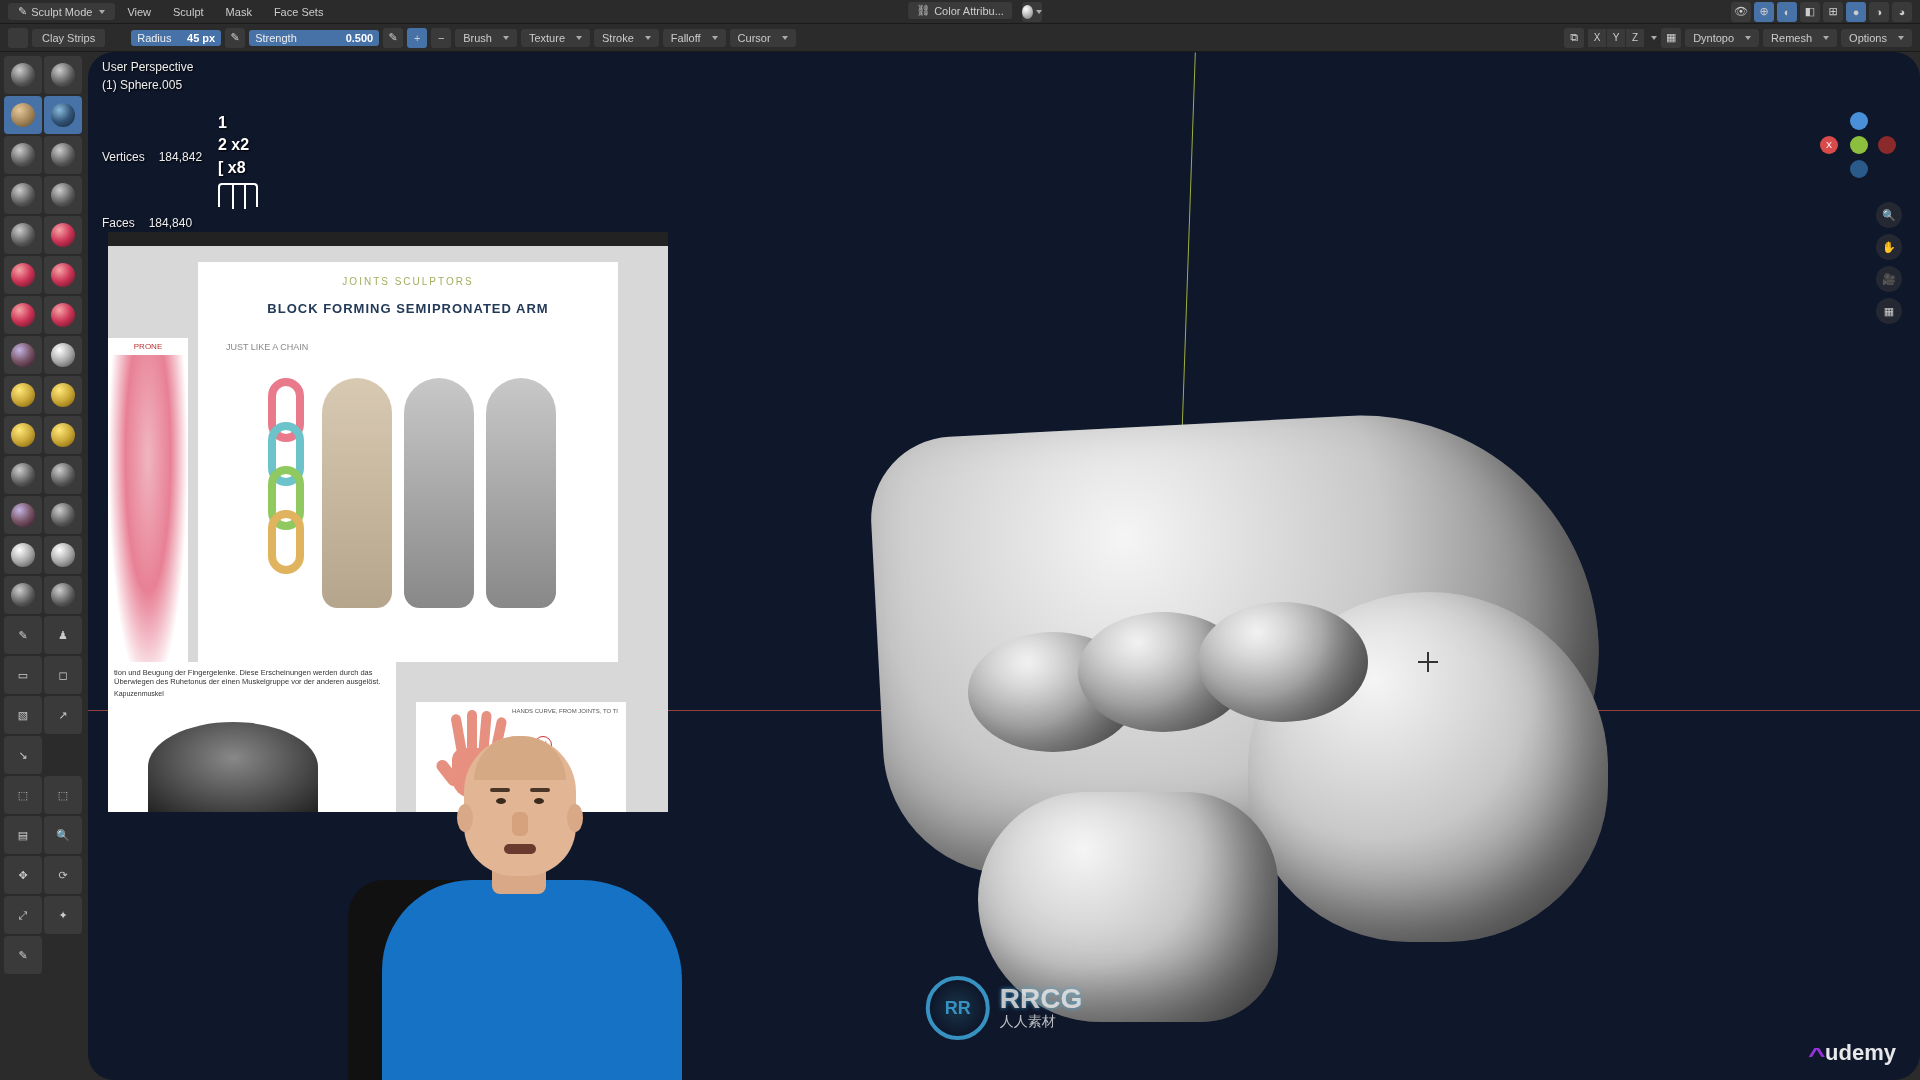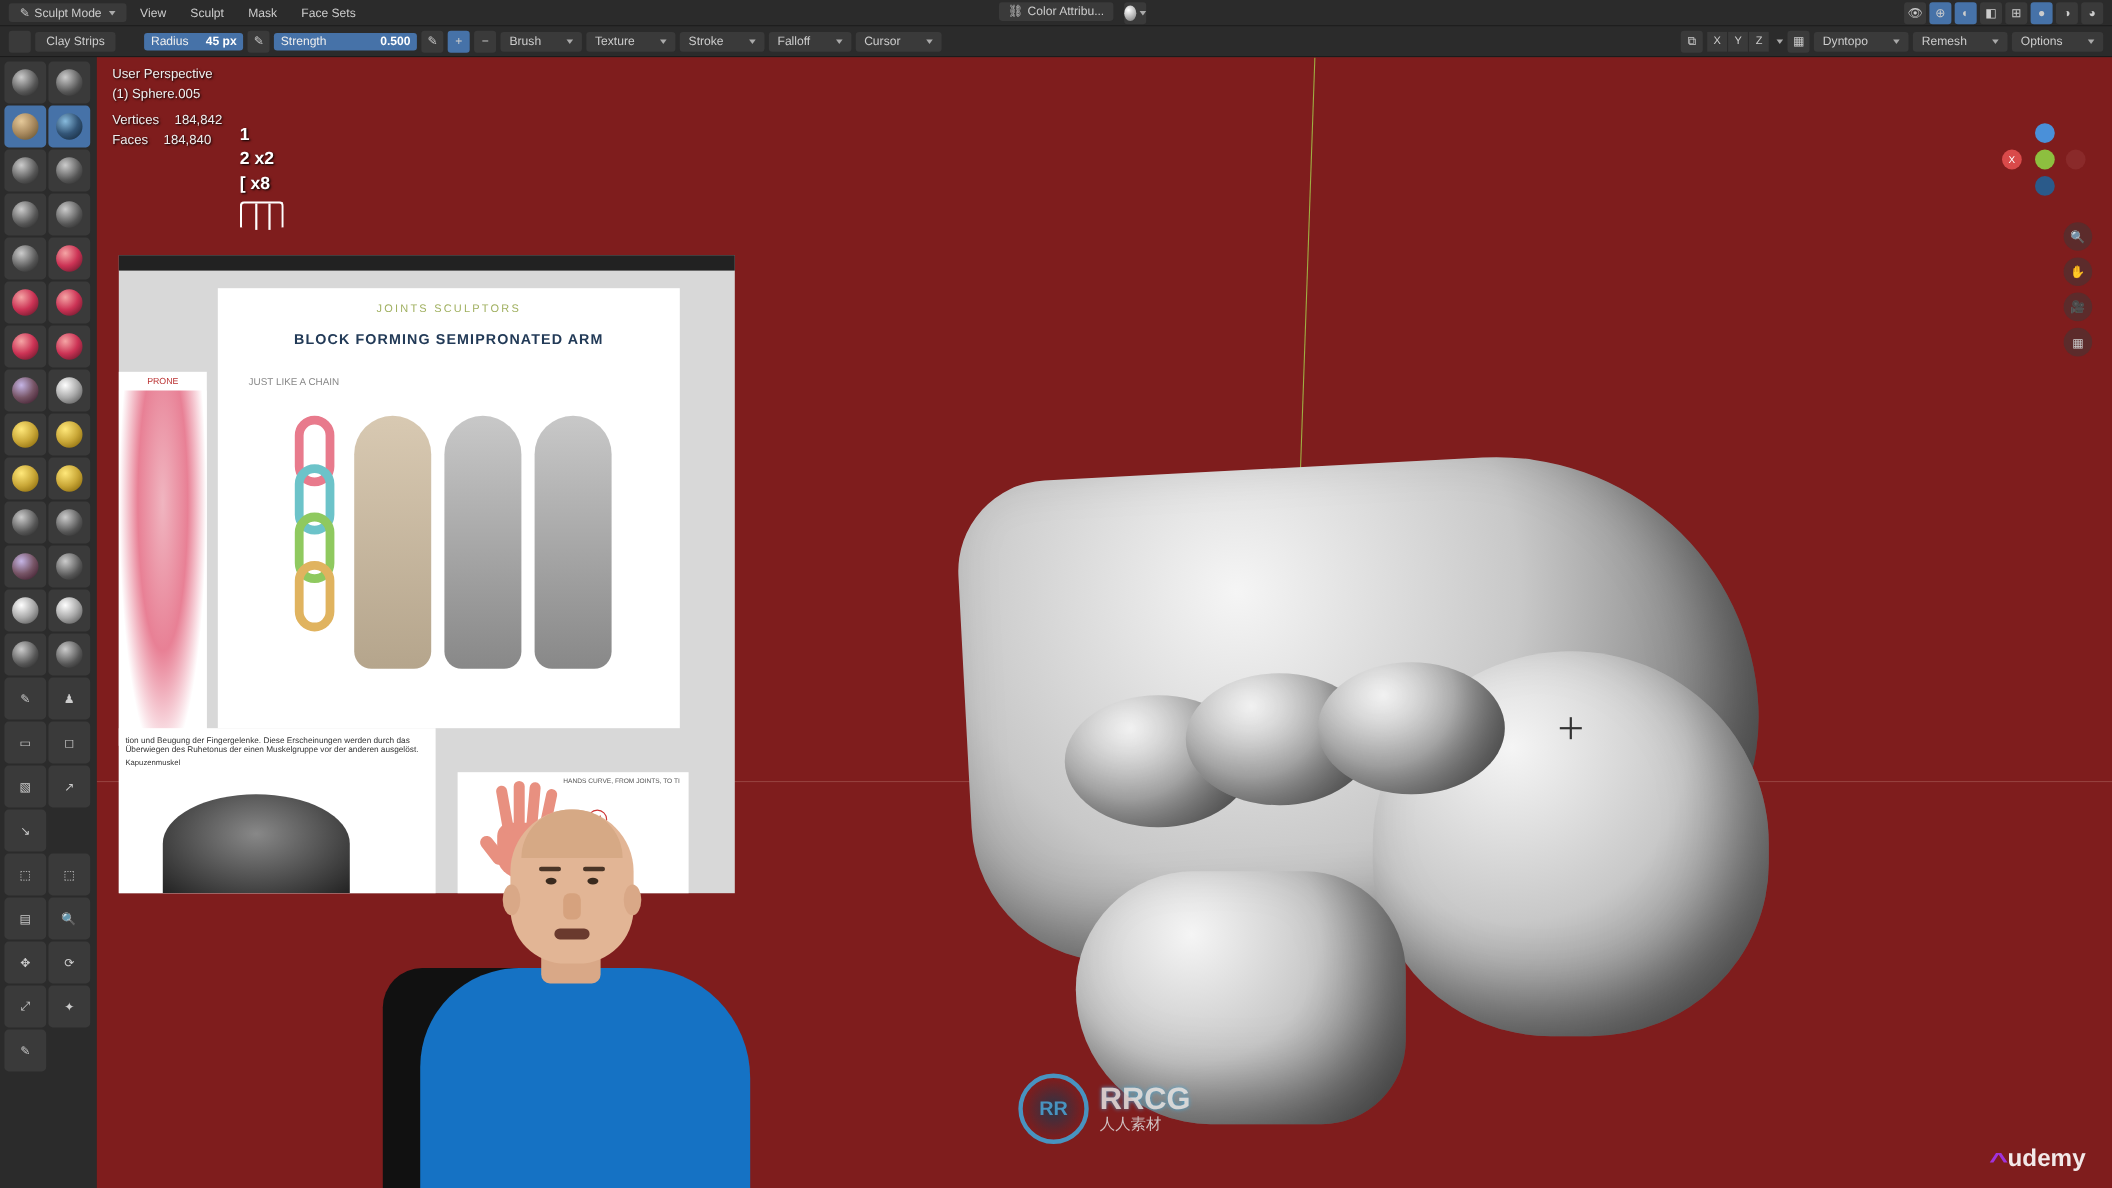--- a/index.html
+++ b/index.html
@@ -15,21 +15,21 @@
   .triangle-down { width: 0; height: 0; border-left: 3px solid transparent; border-right: 3px solid transparent; border-top: 4px solid #aaa; display: inline-block; margin-left: 3px; }
 
   
   .tool-bar { height: 28px; background: #2b2b2b; display: flex; align-items: center; gap: 4px; padding: 0 8px; border-bottom: 1px solid #1a1a1a; }
   .tool-label { background: #3a3a3a; padding: 3px 10px; border-radius: 3px; color: #ccc; }
   .slider-box { background: #545454; border-radius: 3px; padding: 2px 6px; display: flex; align-items: center; gap: 6px; min-width: 90px; }
   .slider-box.blue { background: #4672a8; }
   .slider-label { color: #eee; font-size: 11px; }
   .slider-val { color: #fff; font-size: 11px; margin-left: auto; font-weight: bold; }
   .mini-btn { width: 20px; height: 20px; background: #3a3a3a; border-radius: 3px; display: flex; align-items: center; justify-content: center; cursor: pointer; }
-  .dropdown-btn { background: #3a3a3a; padding: 3px 8px; border-radius: 3px; display: flex; align-items: center; gap: 20px; cursor: pointer; }
+  .dropdown-btn { background: #3a3a3a; padding: 3px 8px; border-radius: 3px; display: flex; align-items: center; gap: 8px; cursor: pointer; }
   .tool-bar-right { margin-left: auto; display: flex; align-items: center; gap: 4px; }
   .axis-btns { display: flex; gap: 1px; }
   .axis-btn { width: 18px; height: 18px; background: #3a3a3a; display: flex; align-items: center; justify-content: center; font-size: 10px; }
 
   
   .main-layout { display: flex; height: 1028px; }
 
   
   .left-toolbar { width: 88px; background: #2b2b2b; display: flex; flex-direction: column; padding: 4px; gap: 2px; }
   .tool-row { display: flex; gap: 2px; }
@@ -38,23 +38,23 @@
   .sphere { width: 24px; height: 24px; border-radius: 50%; }
   .grad-gray { background: radial-gradient(circle at 35% 30%, #ccc, #555 60%, #222); }
   .grad-blue { background: radial-gradient(circle at 35% 30%, #8bd, #357, #123); }
   .grad-tan  { background: radial-gradient(circle at 35% 30%, #e5c99a, #a8895e, #5a4928); }
   .grad-red  { background: radial-gradient(circle at 35% 30%, #f5a5a5, #c35, #512); }
   .grad-purple { background: radial-gradient(circle at 35% 30%, #c5b5e5, #756, #312); }
   .grad-yellow { background: radial-gradient(circle at 35% 30%, #ffe87a, #caa838, #7a5a00); }
   .grad-white  { background: radial-gradient(circle at 35% 30%, #fff, #aaa, #444); }
 
   
-  .viewport { flex: 1; background: #7f1d1d; position: relative; overflow: hidden; }
+  .viewport { flex: 1; background: #0f172a; position: relative; overflow: hidden; border-radius: 26px; }
   .stats { position: absolute; top: 6px; left: 14px; color: #eee; font-size: 12px; text-shadow: 1px 1px 2px #000; line-height: 1.5; }
-  .stats-row { display: flex; gap: 14px; }
+  .stats-row { display: flex; gap: 14px; margin-top: 48px; }
   .hotkey-overlay { position: absolute; top: 60px; left: 130px; color: #fff; font-size: 16px; font-weight: bold; text-shadow: 1px 1px 2px #000; line-height: 1.4; }
   .hk-box { width: 40px; height: 24px; border: 2px solid #fff; border-radius: 4px 4px 0 0; border-bottom: none; display: inline-block; margin-top: 4px; position: relative; }
   .hk-box::before, .hk-box::after { content: ''; position: absolute; top: 0; width: 2px; height: 24px; background: #fff; }
   .hk-box::before { left: 33%; }
   .hk-box::after  { left: 66%; }
 
   
   .axis-line-y { position: absolute; top: 0; left: 59%; width: 1px; height: 72%; background: #9fae42; transform: rotate(2deg); transform-origin: bottom; }
   .axis-line-x { position: absolute; top: 64%; left: 0; width: 100%; height: 1px; background: #95403d; }
 

